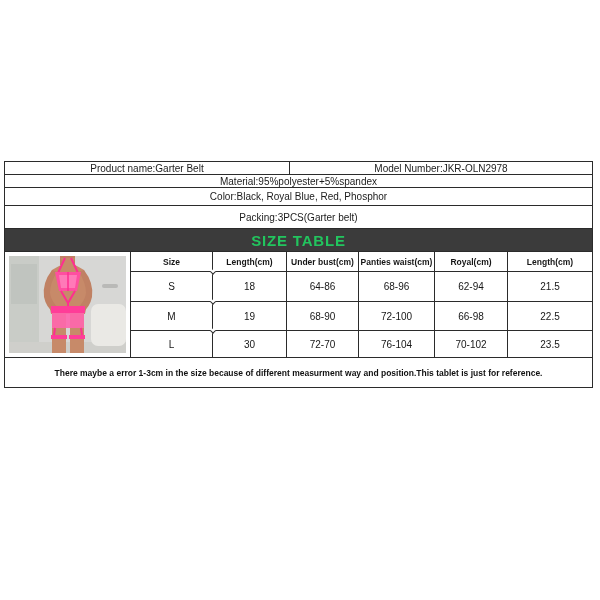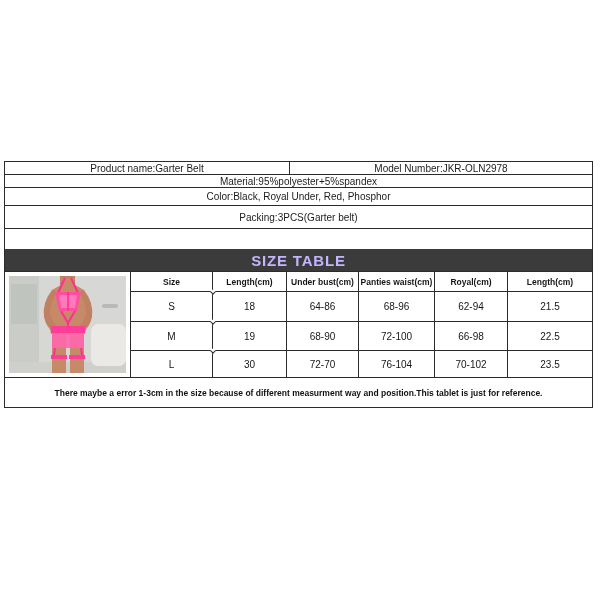--- a/index.html
+++ b/index.html
@@ -32,27 +32,26 @@
   .row-material { height: 13px; }
   .row-color { height: 18px; }
   .row-packing { height: 23px; }
   .cell-left { width: 285px; border-right: 1px solid #2b2b2b; }
   .cell-right { flex: 1; }
   .cell-full { width: 100%; }
 
   .title-bar {
     height: 23px;
     background: #3b3b3b;
-    color: #c4b5fd;
+    color: #22c55e;
     display: flex; align-items: center; justify-content: center;
     font-weight: bold;
     font-size: 15px;
     letter-spacing: 0.8px;
     border-bottom: 1px solid #2b2b2b;
-    margin-top: 20px;
   }
 
   .size-grid {
     display: grid;
     grid-template-columns: 126px 82px 74px 72px 76px 73px auto;
     grid-template-rows: 20px 30px 29px 27px;
     position: relative;
   }
   .size-grid > div {
     border-right: 1px solid #2b2b2b;
@@ -94,21 +93,21 @@
   <div class="info-row row-product">
     <div class="info-cell cell-left">Product name:Garter Belt</div>
     <div class="info-cell cell-right">Model Number:JKR-OLN2978</div>
   </div>
 
   <div class="info-row row-material">
     <div class="info-cell cell-full">Material:95%polyester+5%spandex</div>
   </div>
 
   <div class="info-row row-color">
-    <div class="info-cell cell-full">Color:Black, Royal Under, Red, Phosphor</div>
+    <div class="info-cell cell-full">Color:Black, Royal Blue, Red, Phosphor</div>
   </div>
 
   <div class="info-row row-packing">
     <div class="info-cell cell-full">Packing:3PCS(Garter belt)</div>
   </div>
 
   <div class="title-bar">SIZE TABLE</div>
 
   <div class="size-grid">
 

